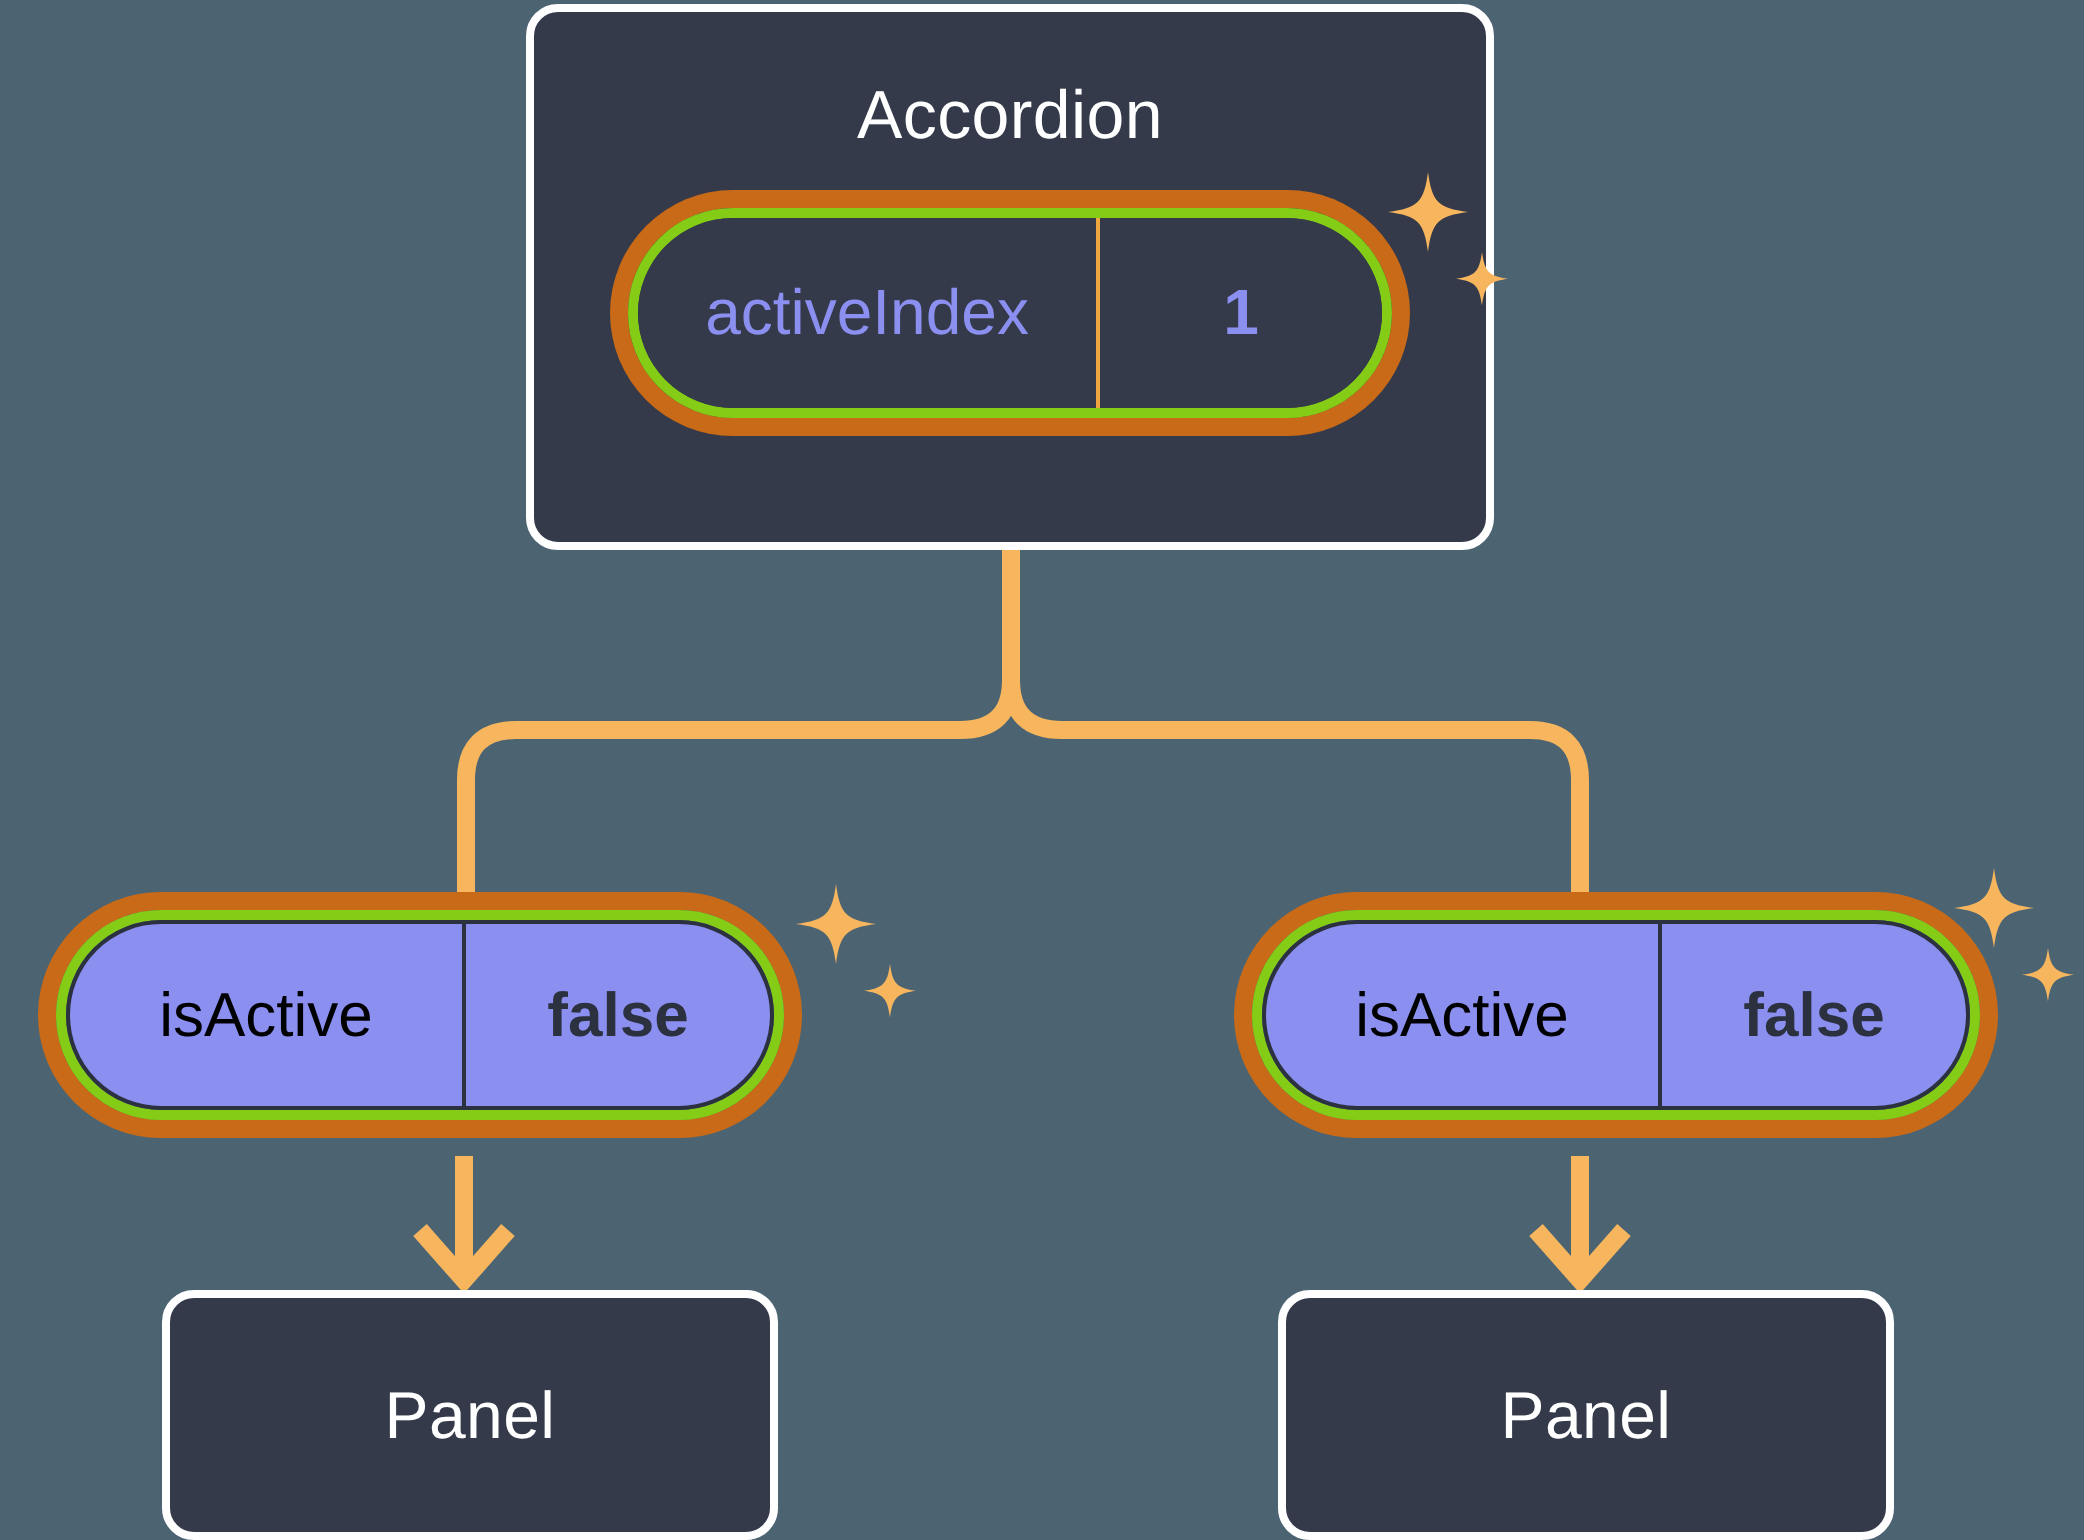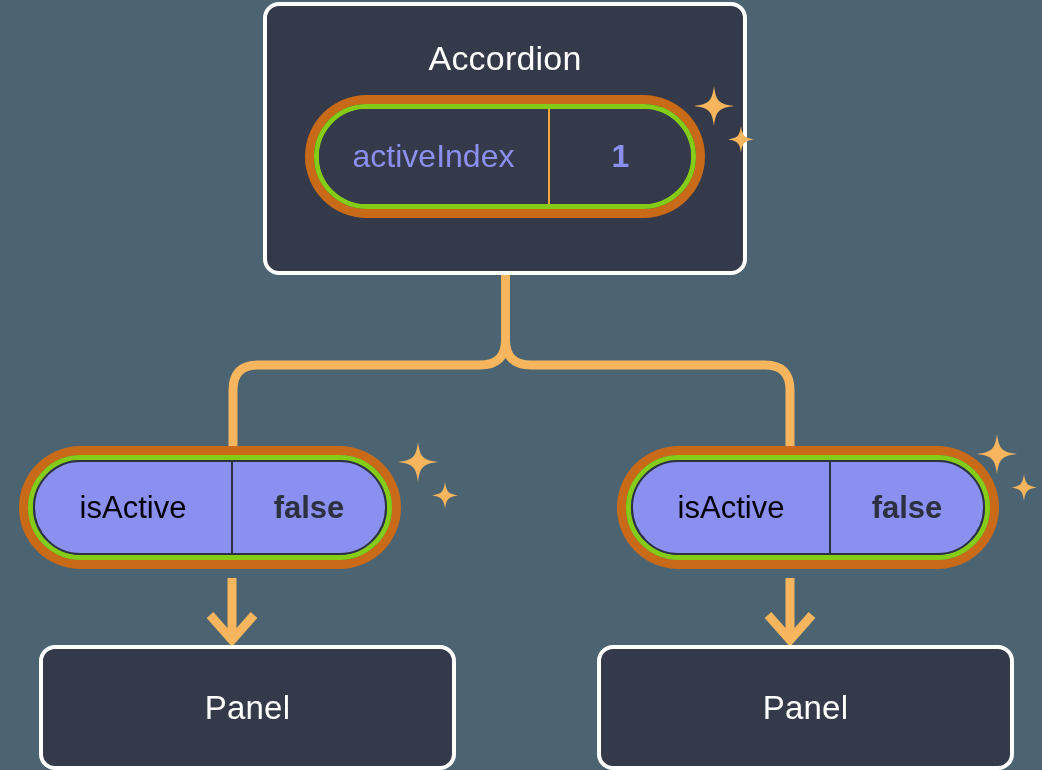--- a/index.html
+++ b/index.html
@@ -59,22 +59,23 @@
     top: 2px;
     width: 484px;
     height: 273px;
   }
   #accordion-title {
     top: 33px;
   }
 
   .panel-box {
     top: 645px;
-    width: 417px;
+    width: 308px;
     height: 125px;
+    margin-left: 42px;
   }
   #panel-box-left  { left: 39px; }
   #panel-box-right { left: 597px; }
   .panel-title {
     top: 40px;
     font-size: 33px;
   }
 
   
   .pill {

